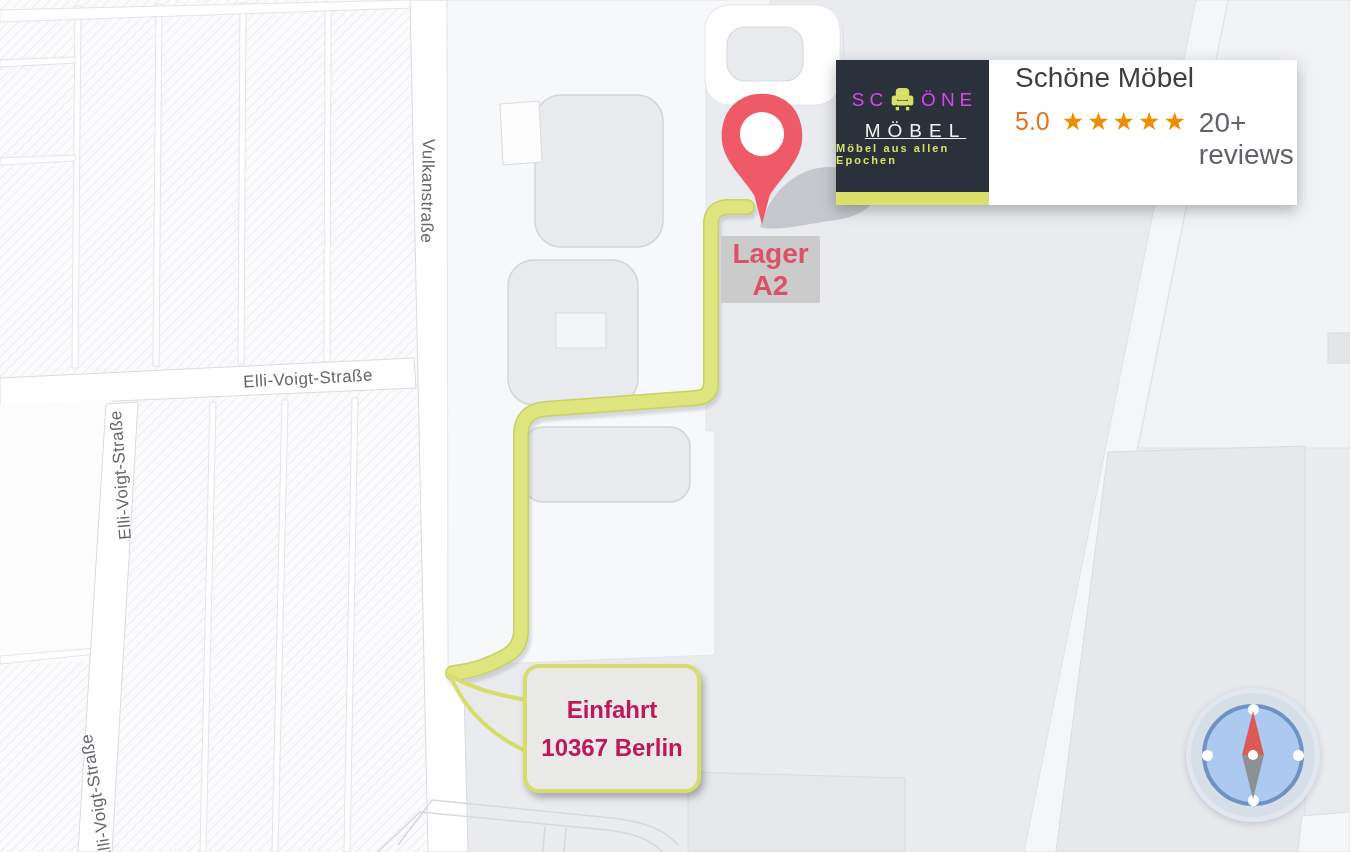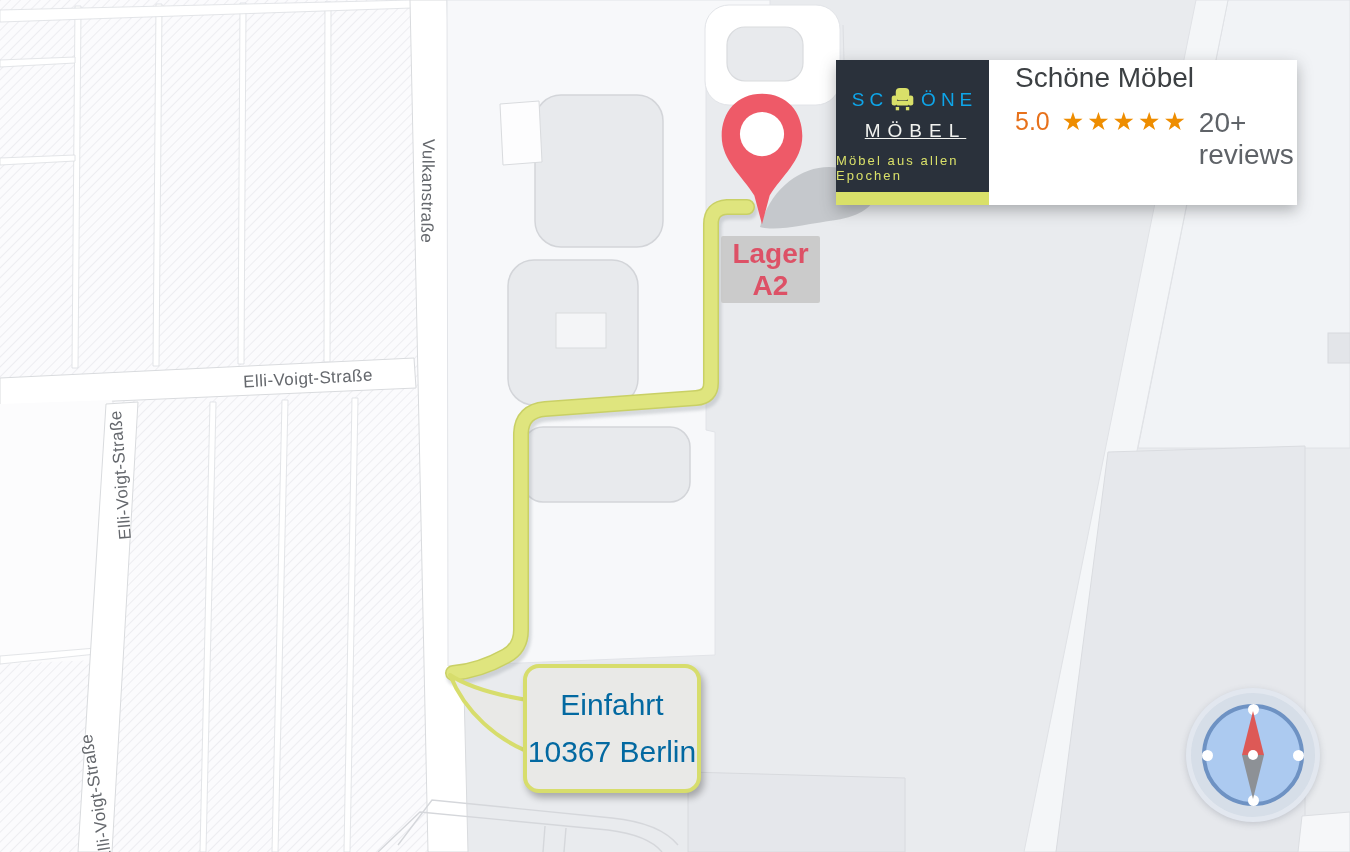--- a/index.html
+++ b/index.html
@@ -21,37 +21,37 @@
   #lager-box{position:absolute;left:721px;top:236px;width:99px;height:67px;
     background:rgba(198,198,196,.85);border-radius:2px;display:flex;flex-direction:column;
     align-items:center;justify-content:center;line-height:1.12;}
   #lager-box div{color:#dd5166;font-size:28px;font-weight:bold;}
 
   
   #bubble{position:absolute;left:523px;top:664px;width:170px;height:121px;
     background:#e9e9e7;border:4px solid #d7dd6c;border-radius:16px;
     box-shadow:3px 5px 7px rgba(0,0,0,.28);
     display:flex;flex-direction:column;align-items:center;justify-content:center;}
-  #bubble div{color:#0369a1;font-size:30px;font-weight:normal;line-height:1.55;white-space:nowrap;}
+  #bubble div{color:#be185d;font-size:24px;font-weight:bold;line-height:1.55;white-space:nowrap;}
 
   
   #pin{position:absolute;left:714px;top:88px;width:96px;height:144px;}
 
   
   #card{position:absolute;left:836px;top:60px;width:461px;height:145px;background:#fff;
     box-shadow:0 5px 14px rgba(60,64,67,.38);display:flex;}
   #card-logo{position:relative;width:153px;height:145px;background:#2a313b;flex:none;
     display:flex;flex-direction:column;align-items:center;justify-content:flex-start;
     padding-top:26px;box-sizing:border-box;}
-  .logo-line1{display:flex;align-items:center;gap:3px;color:#0ea5e9;font-size:19px;
+  .logo-line1{display:flex;align-items:center;gap:3px;color:#d946ef;font-size:19px;
     letter-spacing:5px;font-weight:400;}
   .logo-line1 span{transform:translateX(2px);}
   .logo-line2{color:#f1f2ef;font-size:19px;letter-spacing:7px;font-weight:400;margin-top:7px;
     transform:translateX(3px);text-decoration:underline;}
-  .logo-tagline{color:#d9e069;font-size:13px;font-weight:normal;letter-spacing:2.1px;margin-top:11px;}
+  .logo-tagline{color:#d9e069;font-size:11px;font-weight:bold;letter-spacing:2.1px;}
   #logo-bar{position:absolute;left:0;bottom:0;width:100%;height:13px;background:#d9e069;}
   #card-body{padding:2px 0 0 26px;}
   #card-title{color:#3c4043;font-size:28px;}
   #card-rating{display:flex;align-items:flex-start;margin-top:13px;}
   #rating-score{color:#e7711b;font-size:25px;}
   #rating-stars{color:#ee8d00;font-size:25px;letter-spacing:3px;margin:0 10px 0 12px;}
   #rating-reviews{color:#5f6368;font-size:28px;}
 
   
   #compass{position:absolute;left:1186px;top:688px;width:134px;height:134px;border-radius:50%;

